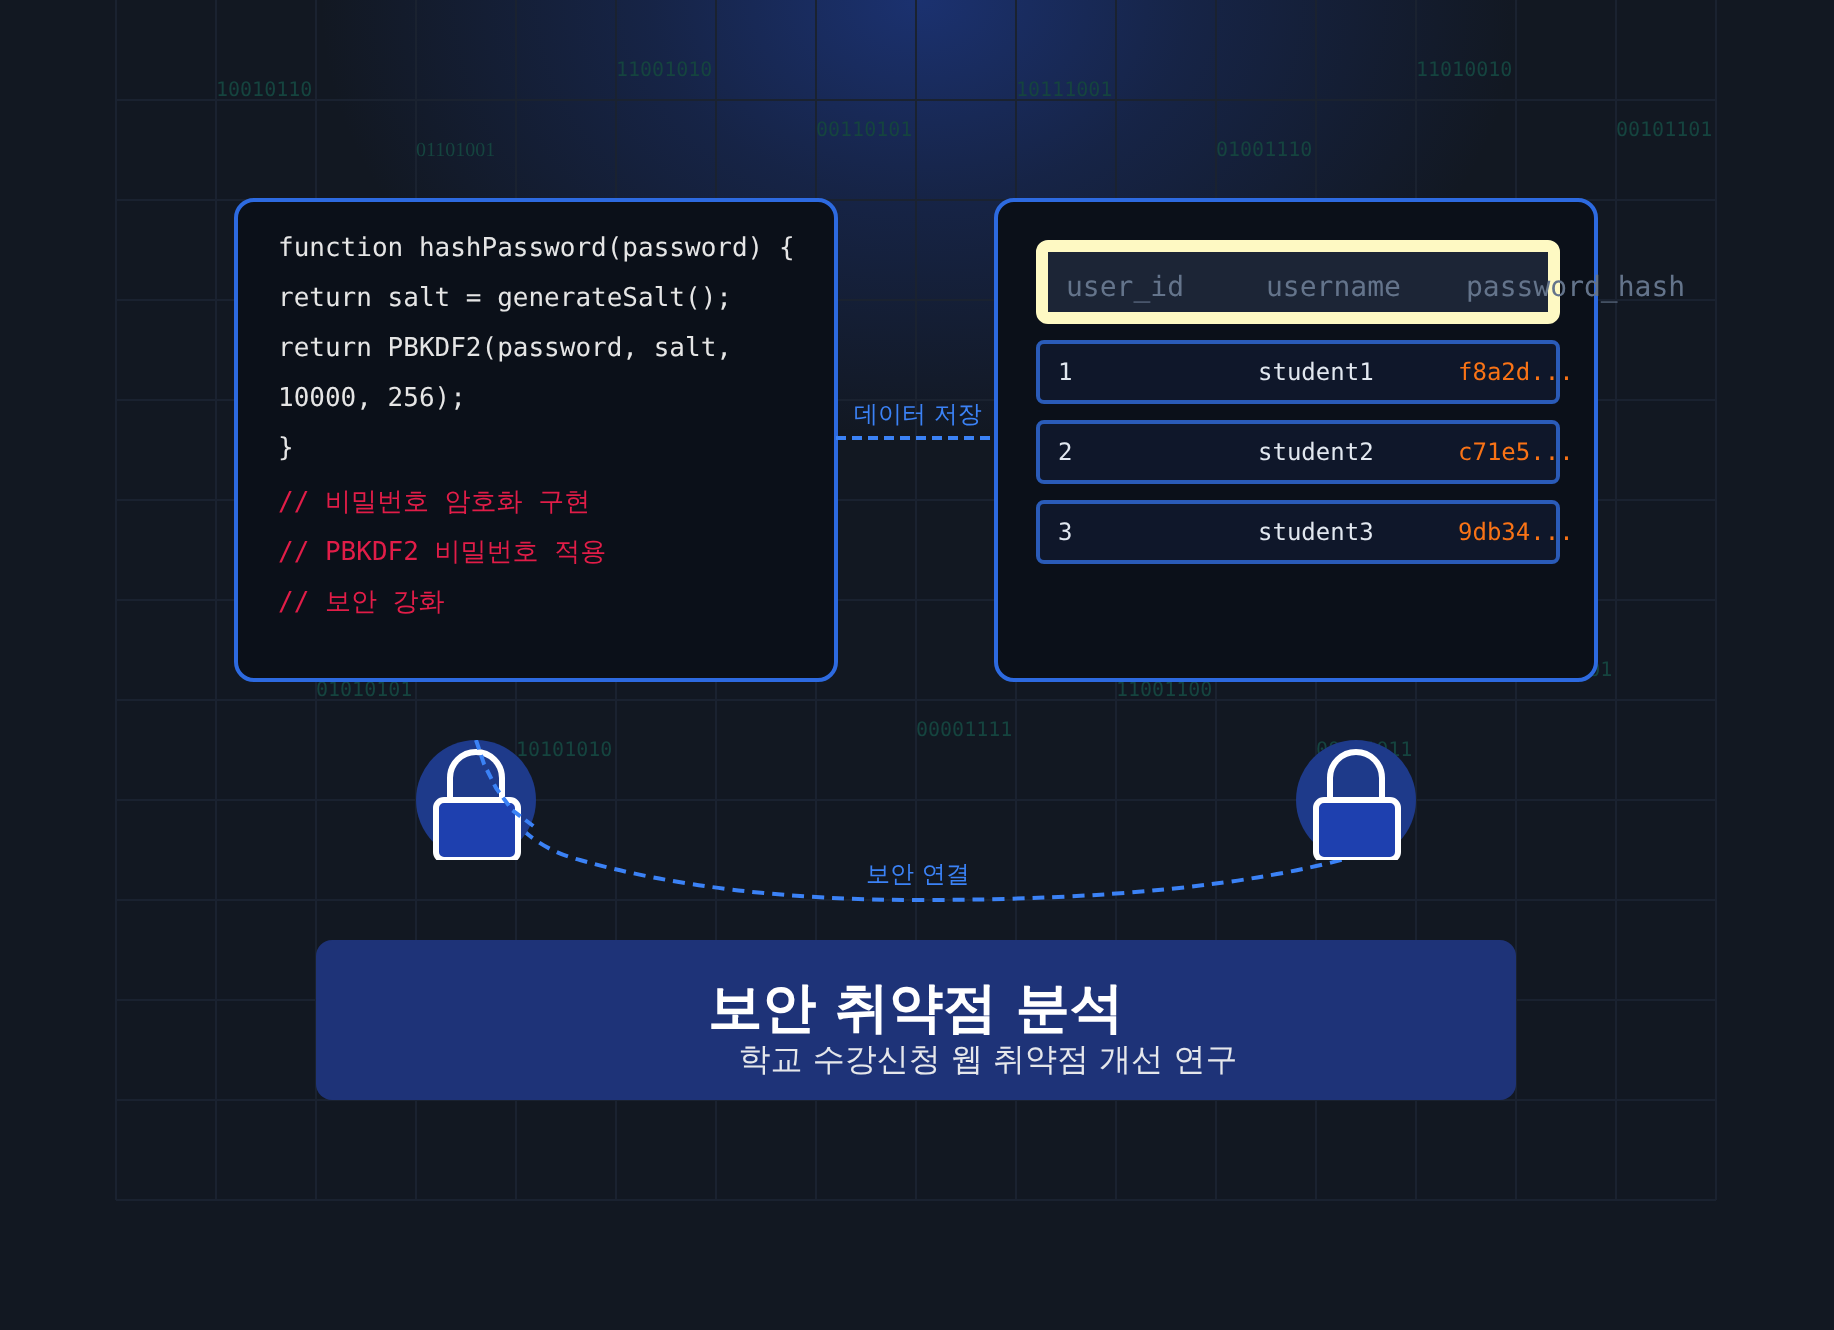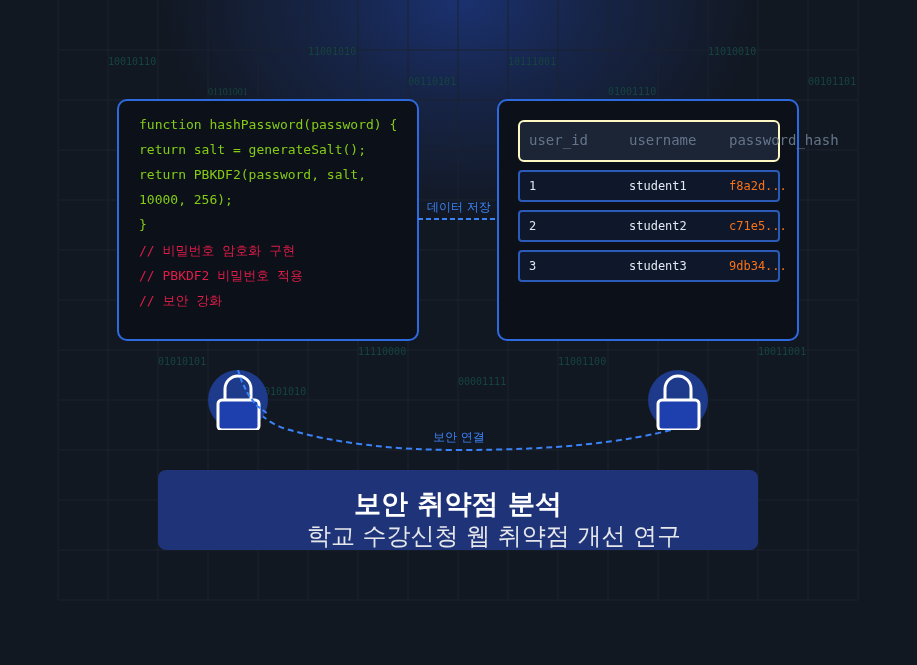--- a/index.html
+++ b/index.html
@@ -8,38 +8,38 @@
     background: #121822;
     font-family: "DejaVu Sans", sans-serif;
   }
   .bg-glow {
     position: absolute; left: 0; top: 0; width: 917px; height: 665px;
     background: radial-gradient(ellipse 300px 220px at 460px 0px, rgba(30,58,138,0.75) 0%, rgba(30,58,138,0.35) 45%, rgba(18,24,34,0) 100%);
   }
   .grid { position: absolute; left: 0; top: 0; }
   .binary {
     position: absolute; font-family: "DejaVu Sans Mono", monospace; font-size: 10px;
-    color: #15443f; letter-spacing: 0px; margin-top: 16px;
+    color: #15443f; letter-spacing: 0px;
   }
   .panel {
     position: absolute; box-sizing: border-box;
     border: 2px solid #2d6ae0; border-radius: 10px;
     background: #0b1019;
   }
   #code-panel { left: 117px; top: 99px; width: 302px; height: 242px; }
   #db-panel { left: 497px; top: 99px; width: 302px; height: 242px; }
   .code-line {
     position: absolute; left: 20px; font-family: "DejaVu Sans Mono", monospace;
     font-size: 13px; white-space: nowrap;
   }
-  .code-line.code { color: #84cc16; }
+  .code-line.code { color: #e5e5e5; }
   .code-line.comment { color: #e11d48; }
   .db-header {
     position: absolute; left: 19px; top: 19px; width: 262px; height: 42px; box-sizing: border-box;
-    border: 2px solid #fef9c3; border-radius: 6px; background: #1c2536;
+    border: 6px solid #fef9c3; border-radius: 6px; background: #1c2536;
   }
   .db-row {
     position: absolute; left: 19px; width: 262px; height: 32px; box-sizing: border-box;
     border: 2px solid #2a5bb8; border-radius: 4px; background: #0f172a;
   }
   .cell { position: absolute; font-family: "DejaVu Sans Mono", monospace; white-space: nowrap; }
   .hcell { font-size: 14px; color: #64748b; top: 10px; }
   .rcell { font-size: 12px; color: #e2e8f0; top: 7px; }
   .hash { color: #f97316; }
   .conn-label {
@@ -49,21 +49,21 @@
   #title-box {
     position: absolute; left: 158px; top: 470px; width: 600px; height: 80px;
     background: #1e3378; border-radius: 8px;
   }
   #title-main {
     position: absolute; left: 0; top: 16px; width: 600px; text-align: center;
     font-size: 27px; font-weight: bold; color: #ffffff;
   }
   #title-sub {
     position: absolute; left: 0; top: 50px; width: 672px; text-align: center;
-    font-size: 24px; color: #e5e7eb;
+    font-size: 16px; color: #e5e7eb;
   }
 </style>
 </head>
 <body>
 
 <div class="bg-glow"></div>
 
 <svg class="grid" width="917" height="665">
   <g stroke="#1a2230" stroke-width="1">
     <line x1="58" y1="0" x2="58" y2="600"></line>

